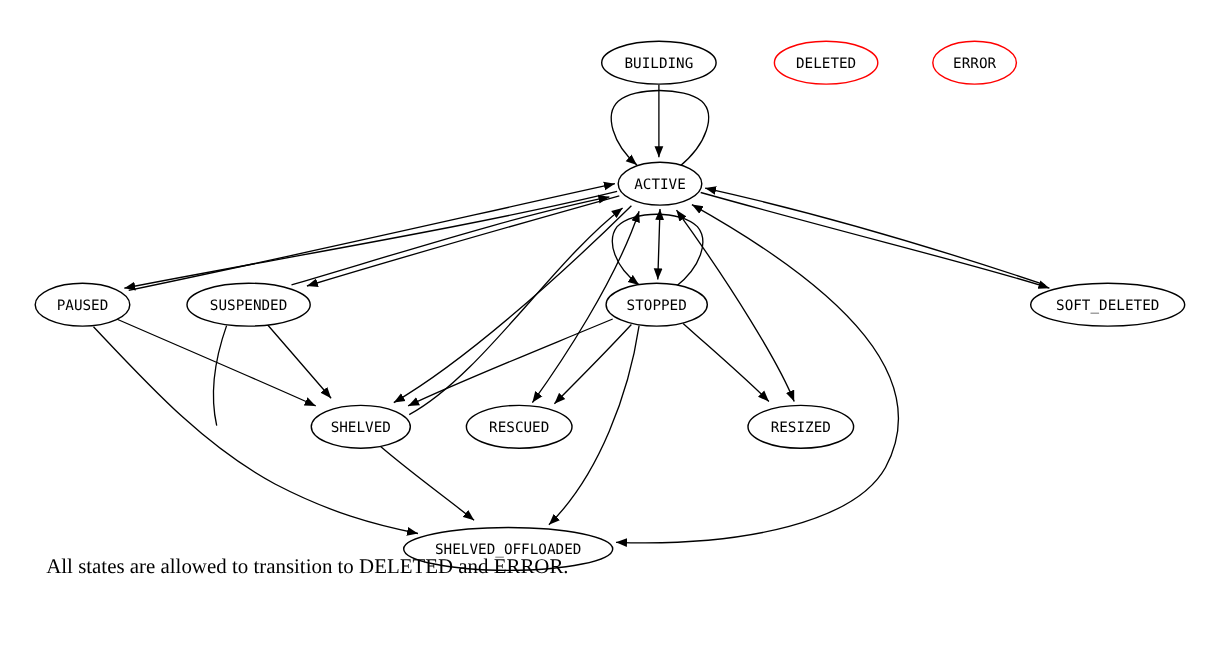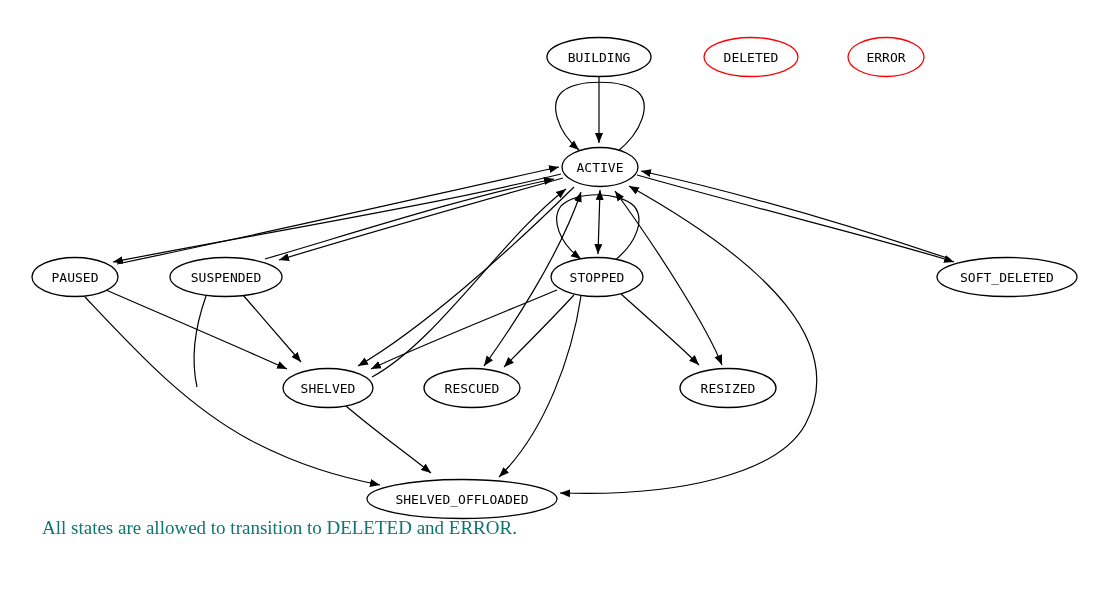--- a/index.html
+++ b/index.html
@@ -27,24 +27,24 @@
     stroke-width: 1.3;
   }
   .node-label {
     font-family: "DejaVu Sans Mono", "Liberation Mono", monospace;
     font-size: 13px;
     fill: #000000;
   }
   .caption {
     position: absolute;
     left: 42px;
-    top: 517px;
+    top: 505px;
     font-family: "Liberation Serif", "DejaVu Serif", serif;
     font-size: 19px;
-    color: #0f766e;
+    color: #000000;
     white-space: nowrap;
     text-align: right;
   }
 </style>
 </head>
 <body>
 
 <div class="canvas">
   <svg id="graph" width="1111" height="569" viewBox="0 0 1111 569">
       <defs>

